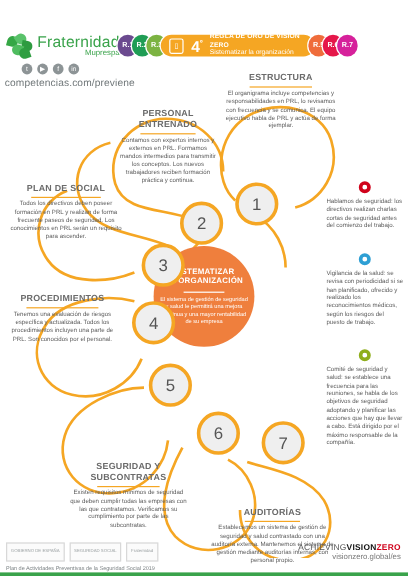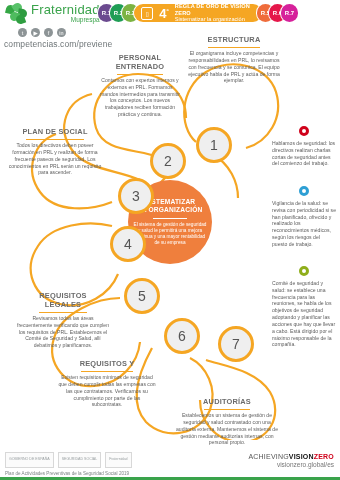--- a/index.html
+++ b/index.html
@@ -2,21 +2,21 @@
 <html><head>
 <meta charset="utf-8">
 <style>
   html,body{margin:0;padding:0;}
   body{
     width:340px;height:480px;overflow:hidden;position:relative;
     background:#ffffff;
     font-family:"Liberation Sans","DejaVu Sans",sans-serif;
     color:#4a4a4a;
   }
-  .root{position:absolute;inset:0;}
+  .root{position:absolute;inset:0;margin-top:25px;}
 
   
   .brand{position:absolute;left:6px;top:3px;display:flex;align-items:center;gap:3px;}
   .brand-mark{width:22px;height:20px;position:relative;}
   .petal{position:absolute;width:9px;height:9px;border-radius:50% 50% 50% 0;background:#3bb54a;}
   .p1{left:0;top:2px;transform:rotate(15deg);background:#35a745;}
   .p2{left:7px;top:0;transform:rotate(55deg);background:#59c26a;}
   .p3{left:12px;top:6px;transform:rotate(100deg);background:#2e9b40;}
   .p4{left:4px;top:9px;transform:rotate(200deg);background:#4fbc5f;}
   .p5{left:10px;top:12px;transform:rotate(250deg);background:#2f9e41;}
@@ -174,43 +174,43 @@
     <div class="node" style="left:124px;top:248px;">5</div>
     <div class="node" style="left:164px;top:288px;">6</div>
     <div class="node" style="left:218px;top:296px;">7</div>
 
     <div class="bubble" style="left:186px;top:6px;width:96px;">
       <div class="bt">ESTRUCTURA</div>
       <div class="brule" style="width:52px;"></div>
       <div class="bb">El organigrama incluye competencias y responsabilidades en PRL, lo revisamos con frecuencia y se comunica. El equipo ejecutivo habla de PRL y actúa de forma ejemplar.</div>
     </div>
 
-    <div class="bubble" style="left:98px;top:24px;width:84px;">
+    <div class="bubble" style="left:98px;top:36px;width:84px;">
       <div class="bt">PERSONAL</div>
       <div class="bt">ENTRENADO</div>
       <div class="brule" style="width:46px;"></div>
       <div class="bb">Contamos con expertos internos y externos en PRL. Formamos mandos intermedios para transmitir los conceptos. Los nuevos trabajadores reciben formación práctica y continua.</div>
     </div>
 
     <div class="bubble" style="left:8px;top:98px;width:94px;">
       <div class="bt">PLAN DE SOCIAL</div>
       <div class="brule" style="width:58px;"></div>
       <div class="bb">Todos los directivos deben poseer formación en PRL y realizan de forma frecuente paseos de seguridad. Los conocimientos en PRL serán un requisito para ascender.</div>
     </div>
 
-
-    <div class="bubble" style="left:16px;top:262px;width:94px;">
-      <div class="bt">REQUISITOS</div>
-      <div class="bt">LEGALES</div>
-      <div class="brule" style="width:48px;"></div>
-      <div class="bb">Revisamos todas las áreas frecuentemente verificando que cumplen los requisitos de PRL. Establecemos el Comité de Seguridad y Salud, allí debatimos y planificamos.</div>
-    </div>
+    <div class="bubble" style="left:4px;top:190px;width:96px;">
+      <div class="bt">PROCEDIMIENTOS</div>
+      <div class="brule" style="width:60px;"></div>
+      <div class="bb">Tenemos una evaluación de riesgos específica y actualizada. Todos los procedimientos incluyen una parte de PRL. Son conocidos por el personal.</div>
+    </div>
+
 
     <div class="bubble" style="left:58px;top:330px;width:98px;">
-      <div class="bt">REQUISITOS Y</div>
+      <div class="bt">SEGURIDAD Y</div>
+      <div class="bt">SUBCONTRATAS</div>
       <div class="brule" style="width:52px;"></div>
       <div class="bb">Existen requisitos mínimos de seguridad que deben cumplir todas las empresas con las que contratamos. Verificamos su cumplimiento por parte de las subcontratas.</div>
     </div>
 
     <div class="bubble" style="left:176px;top:368px;width:102px;">
       <div class="bt">AUDITORÍAS</div>
       <div class="brule" style="width:46px;"></div>
       <div class="bb">Establecemos un sistema de gestión de seguridad y salud contrastado con una auditoría externa. Mantenemos el sistema de gestión mediante auditorías internas, con personal propio.</div>
     </div>
 

